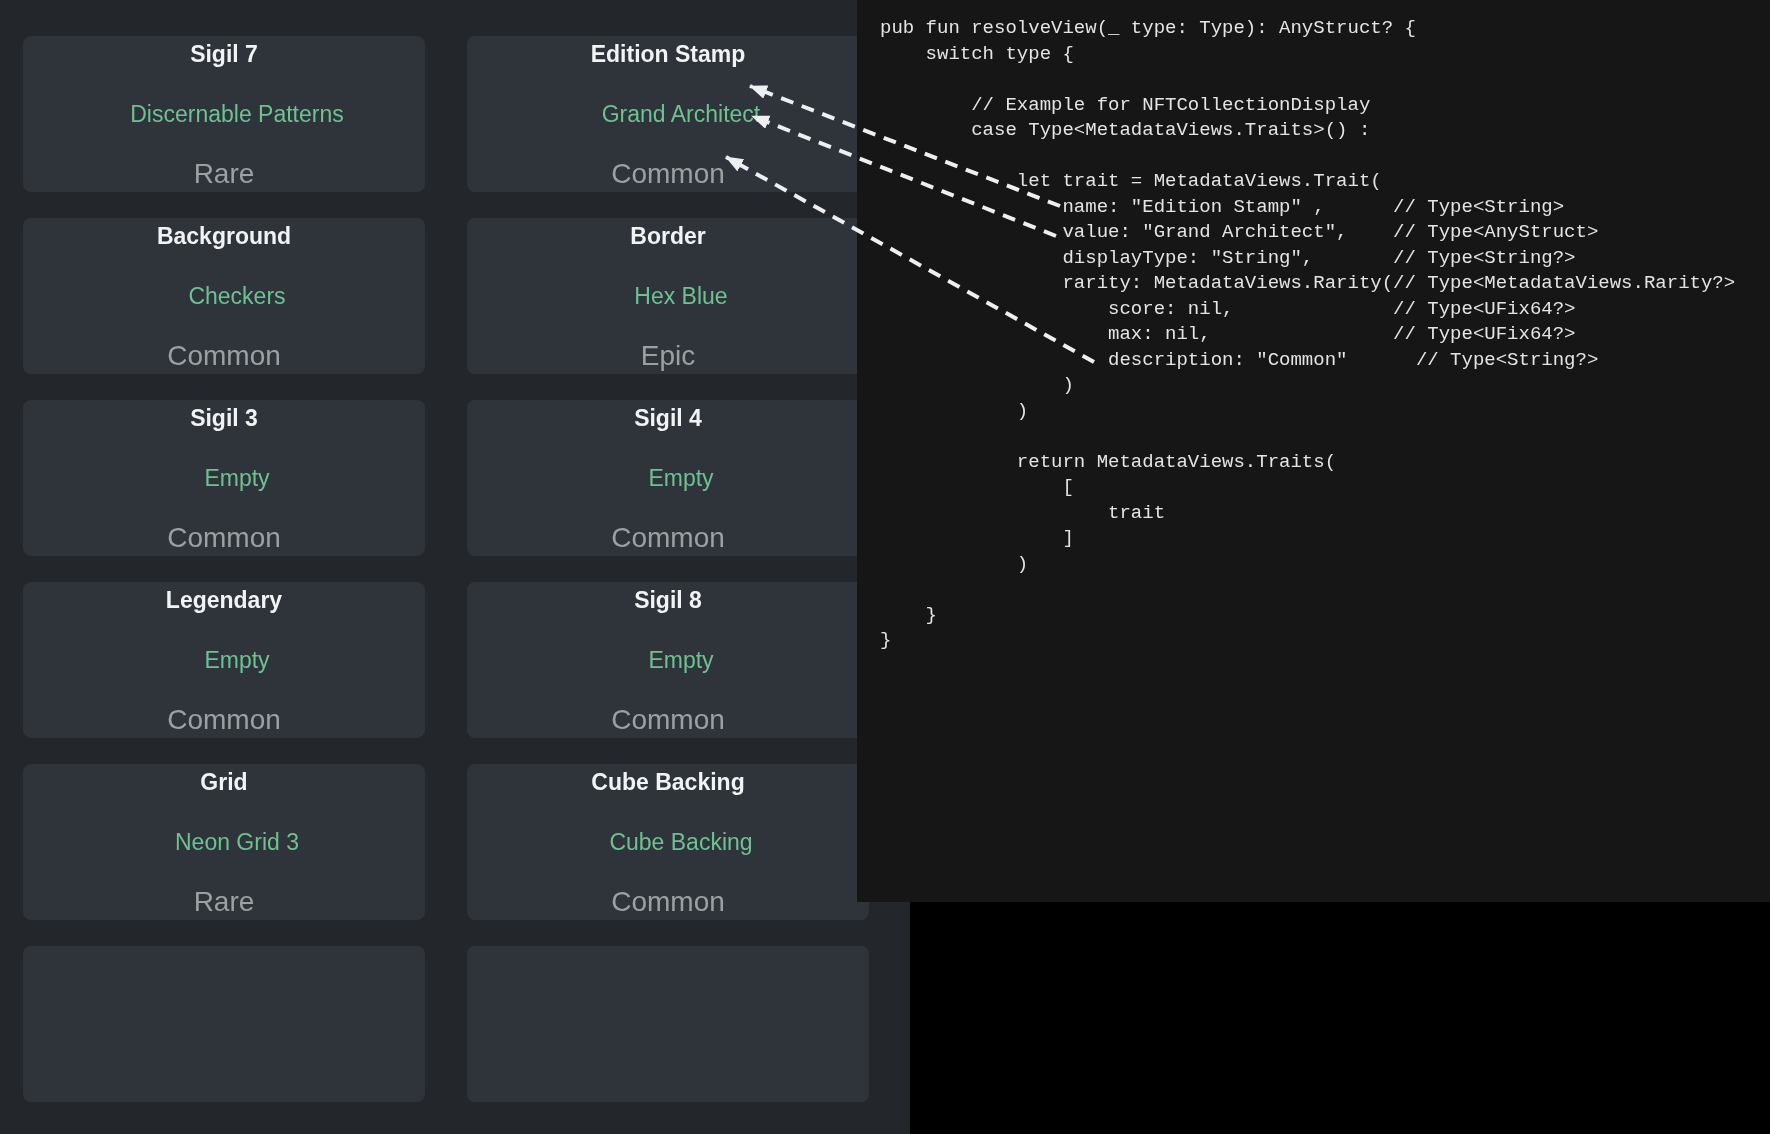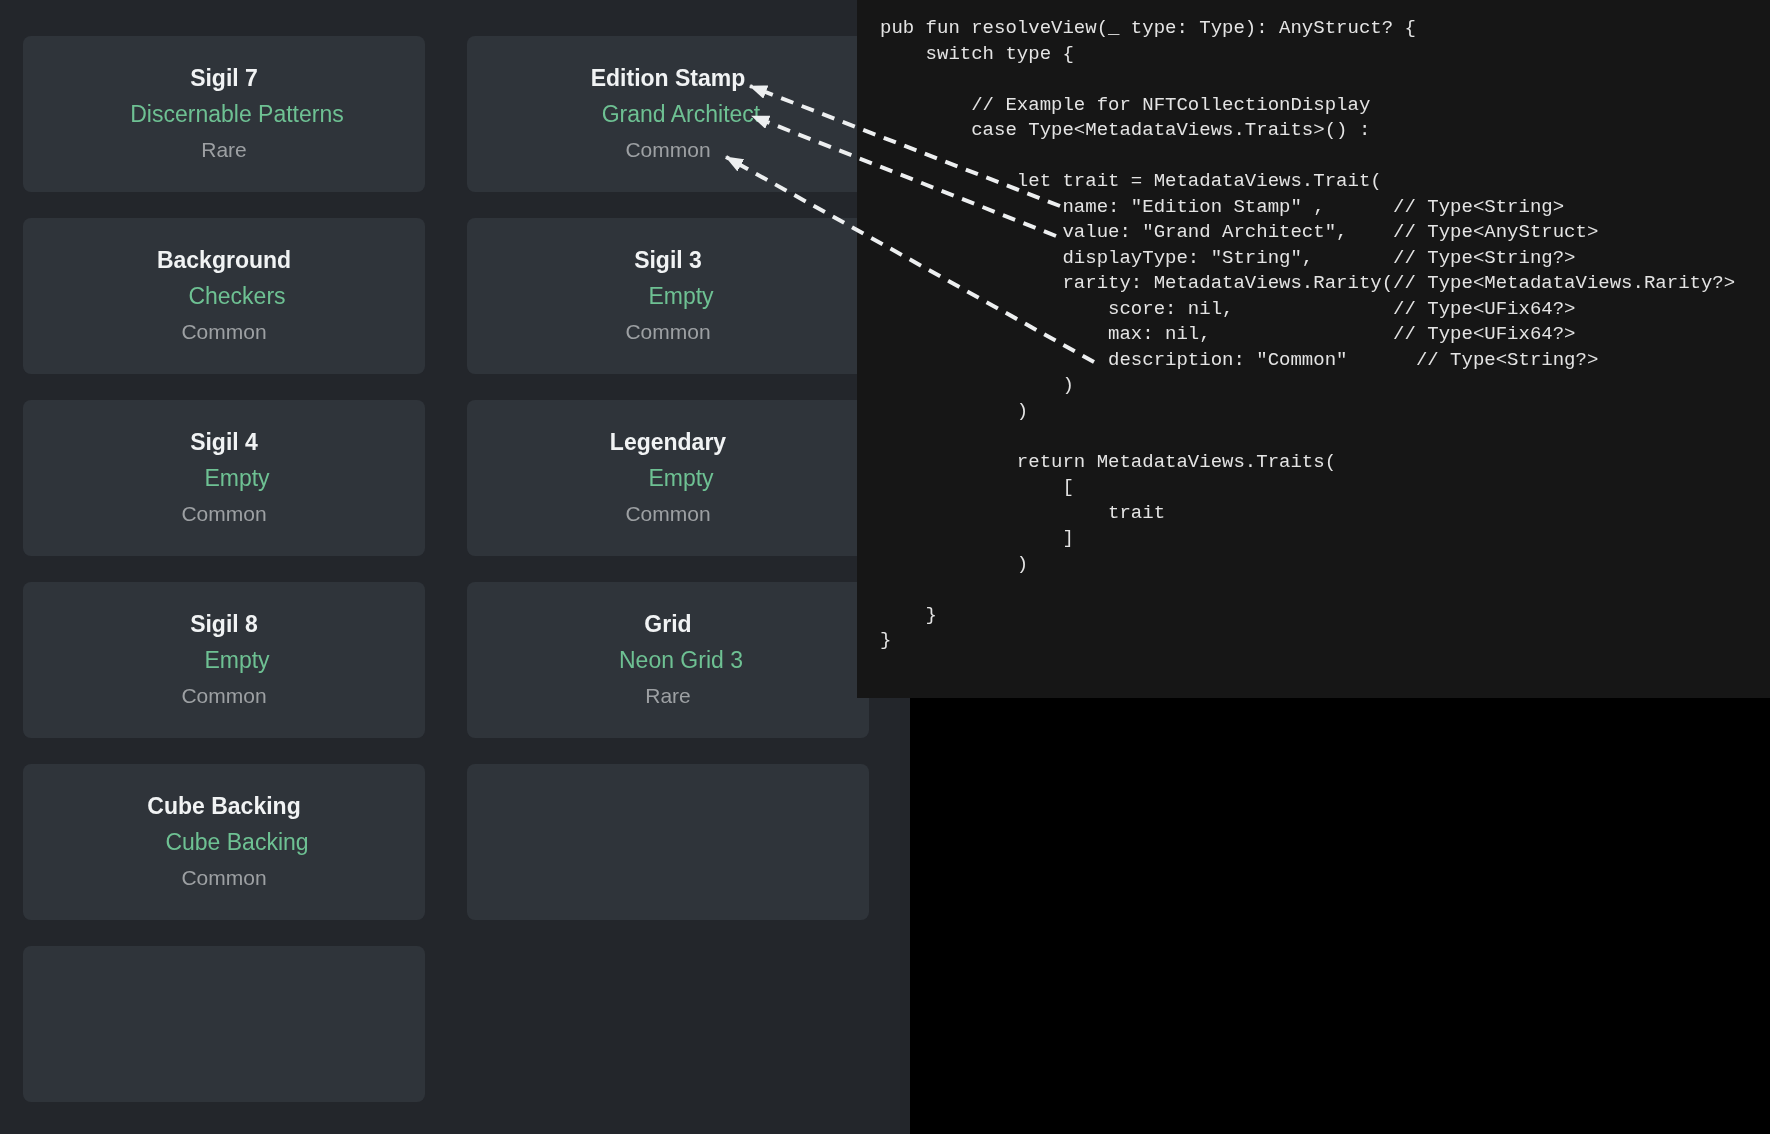--- a/index.html
+++ b/index.html
@@ -32,47 +32,47 @@
     grid-template-columns: 402px 402px;
     grid-auto-rows: 156px;
     column-gap: 42px;
     row-gap: 26px;
   }
   .card {
     background: var(--card-bg, #2f343a);
     border-radius: 8px;
     display: flex;
     flex-direction: column;
-    justify-content: center;
+    justify-content: space-between;
     align-items: center;
     text-align: center;
   }
   .card .t {
     color: var(--title-color, #f1f3f4);
     font-weight: 700;
     font-size: 23px;
     line-height: 36px;
   }
   .card .v {
     color: var(--value-color, #6ec193);
     font-size: 23px;
     line-height: 36px;
     margin-left: 26px;
   }
   .card .r {
     color: var(--rarity-color, #9da0a3);
-    font-size: 21px;
+    font-size: 28px;
     line-height: 36px;
   }
   
   #code-panel {
     position: absolute;
     left: 857px; top: 0;
     width: 913px;
-    height: 698px;
+    height: 902px;
     background: var(--code-bg, #161616);
     z-index: 2;
     overflow: hidden;
   }
   #code-panel pre {
     margin: 0;
     padding: 16px 0 0 23px;
     font-family: "Liberation Mono", "DejaVu Sans Mono", monospace;
     font-size: 19px;
     line-height: 25.5px;
@@ -110,20 +110,25 @@
         </div>
         <div class="card">
           <div class="t">Edition Stamp</div>
           <div class="v">Grand Architect</div>
           <div class="r">Common</div>
         </div>
         <div class="card">
           <div class="t">Background</div>
           <div class="v">Checkers</div>
           <div class="r">Common</div>
+        </div>
+        <div class="card">
+          <div class="t">Border</div>
+          <div class="v">Hex Blue</div>
+          <div class="r">Epic</div>
         </div>
         <div class="card">
           <div class="t">Sigil 3</div>
           <div class="v">Empty</div>
           <div class="r">Common</div>
         </div>
         <div class="card">
           <div class="t">Sigil 4</div>
           <div class="v">Empty</div>
           <div class="r">Common</div>

